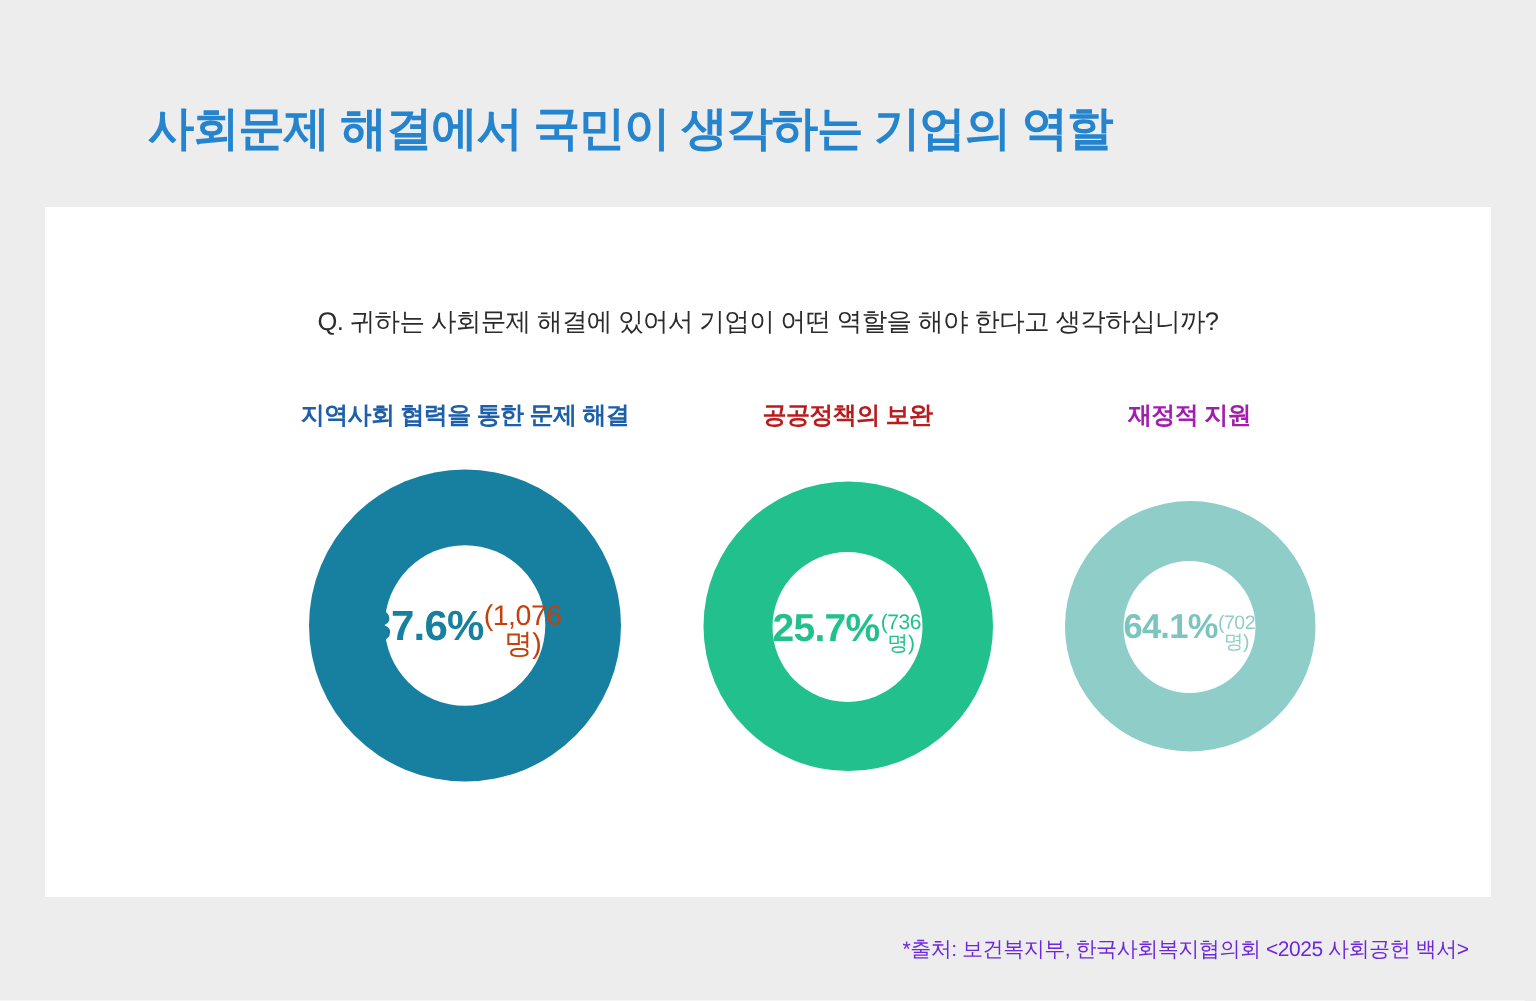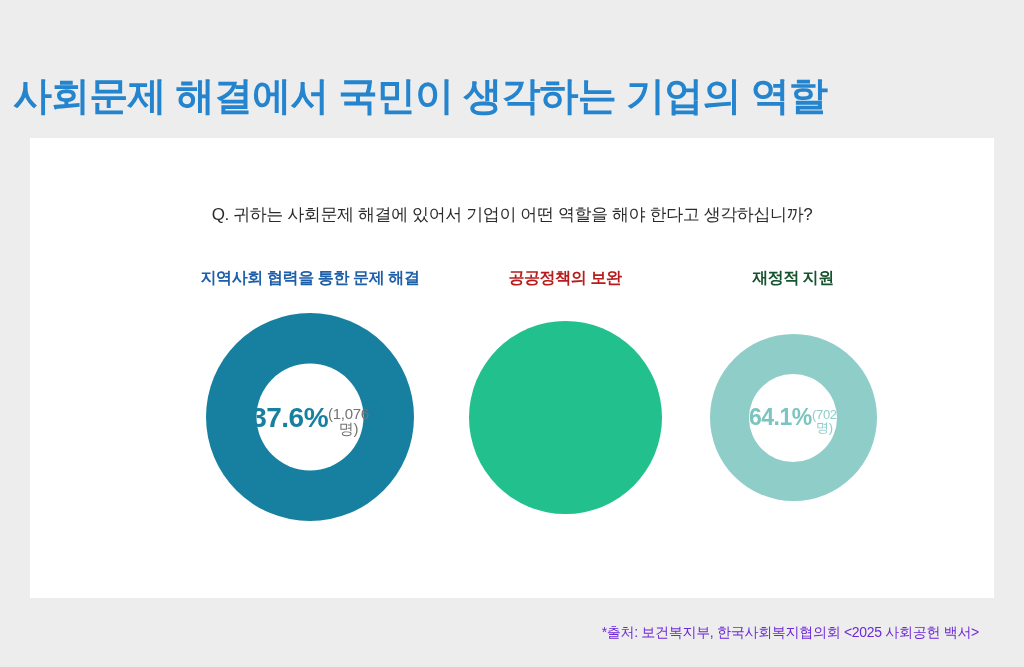--- a/index.html
+++ b/index.html
@@ -16,21 +16,21 @@
     position: relative;
   }
 
   
   #infographic-title {
     position: absolute;
     left: 0;
     top: 46px;
     width: 840px;
     text-align: center;
-    font-size: 39px;
+    font-size: 31px;
     font-weight: 700;
     letter-spacing: -0.8px;
     color: #2484ce;
     line-height: 1.25;
     white-space: nowrap;
   }
 
   
   #content-card {
     position: absolute;
@@ -117,34 +117,34 @@
     margin-top: 7px;
   }
 
   
   #donut-group-1 { left: 146px; width: 268px; }
   #donut-group-1 .donut-label { color: #1d5fa8; }
   #donut-group-1 .donut-wrap { width: 208px; height: 208px; margin-top: 25px; }
   #donut-group-1 .donut-ring { background: #1780a0; }
   #donut-group-1 .donut-hole { width: 107px; height: 107px; }
   #donut-group-1 .donut-percent { font-size: 28px; color: #1780a0; }
-  #donut-group-1 .donut-count { font-size: 15px; color: #737373; }
+  #donut-group-1 .donut-count { font-size: 19px; color: #c2410c; }
 
   
   #donut-group-2 { left: 414px; width: 242px; }
   #donut-group-2 .donut-label { color: #b91c1c; }
   #donut-group-2 .donut-wrap { width: 193px; height: 193px; margin-top: 33px; }
   #donut-group-2 .donut-ring { background: #22c08d; }
   #donut-group-2 .donut-hole { width: 100px; height: 100px; }
   #donut-group-2 .donut-percent { font-size: 26px; color: #22c08d; }
   #donut-group-2 .donut-count { font-size: 14px; color: #22c08d; }
 
   
   #donut-group-3 { left: 656px; width: 214px; }
-  #donut-group-3 .donut-label { color: #14532d; font-family: Liberation Serif, serif; }
+  #donut-group-3 .donut-label { color: #a21caf; }
   #donut-group-3 .donut-wrap { width: 167px; height: 167px; margin-top: 46px; }
   #donut-group-3 .donut-ring { background: #8fcdc9; }
   #donut-group-3 .donut-hole { width: 88px; height: 88px; }
   #donut-group-3 .donut-percent { font-size: 23px; color: #7cc4bf; }
   #donut-group-3 .donut-count { font-size: 13px; color: #8fcdc9; }
 
   
   #source-note {
     position: absolute;
     right: 45px;
@@ -174,20 +174,24 @@
           <span class="donut-percent">37.6%</span>
           <span class="donut-count">(1,076명)</span>
         </div>
       </div>
     </div>
 
     <div class="donut-group" id="donut-group-2">
       <div class="donut-label">공공정책의 보완</div>
       <div class="donut-wrap">
         <div class="donut-ring"></div>
+        <div class="donut-hole">
+          <span class="donut-percent">25.7%</span>
+          <span class="donut-count">(736명)</span>
+        </div>
       </div>
     </div>
 
     <div class="donut-group" id="donut-group-3">
       <div class="donut-label">재정적 지원</div>
       <div class="donut-wrap">
         <div class="donut-ring"></div>
         <div class="donut-hole">
           <span class="donut-percent">64.1%</span>
           <span class="donut-count">(702명)</span>

